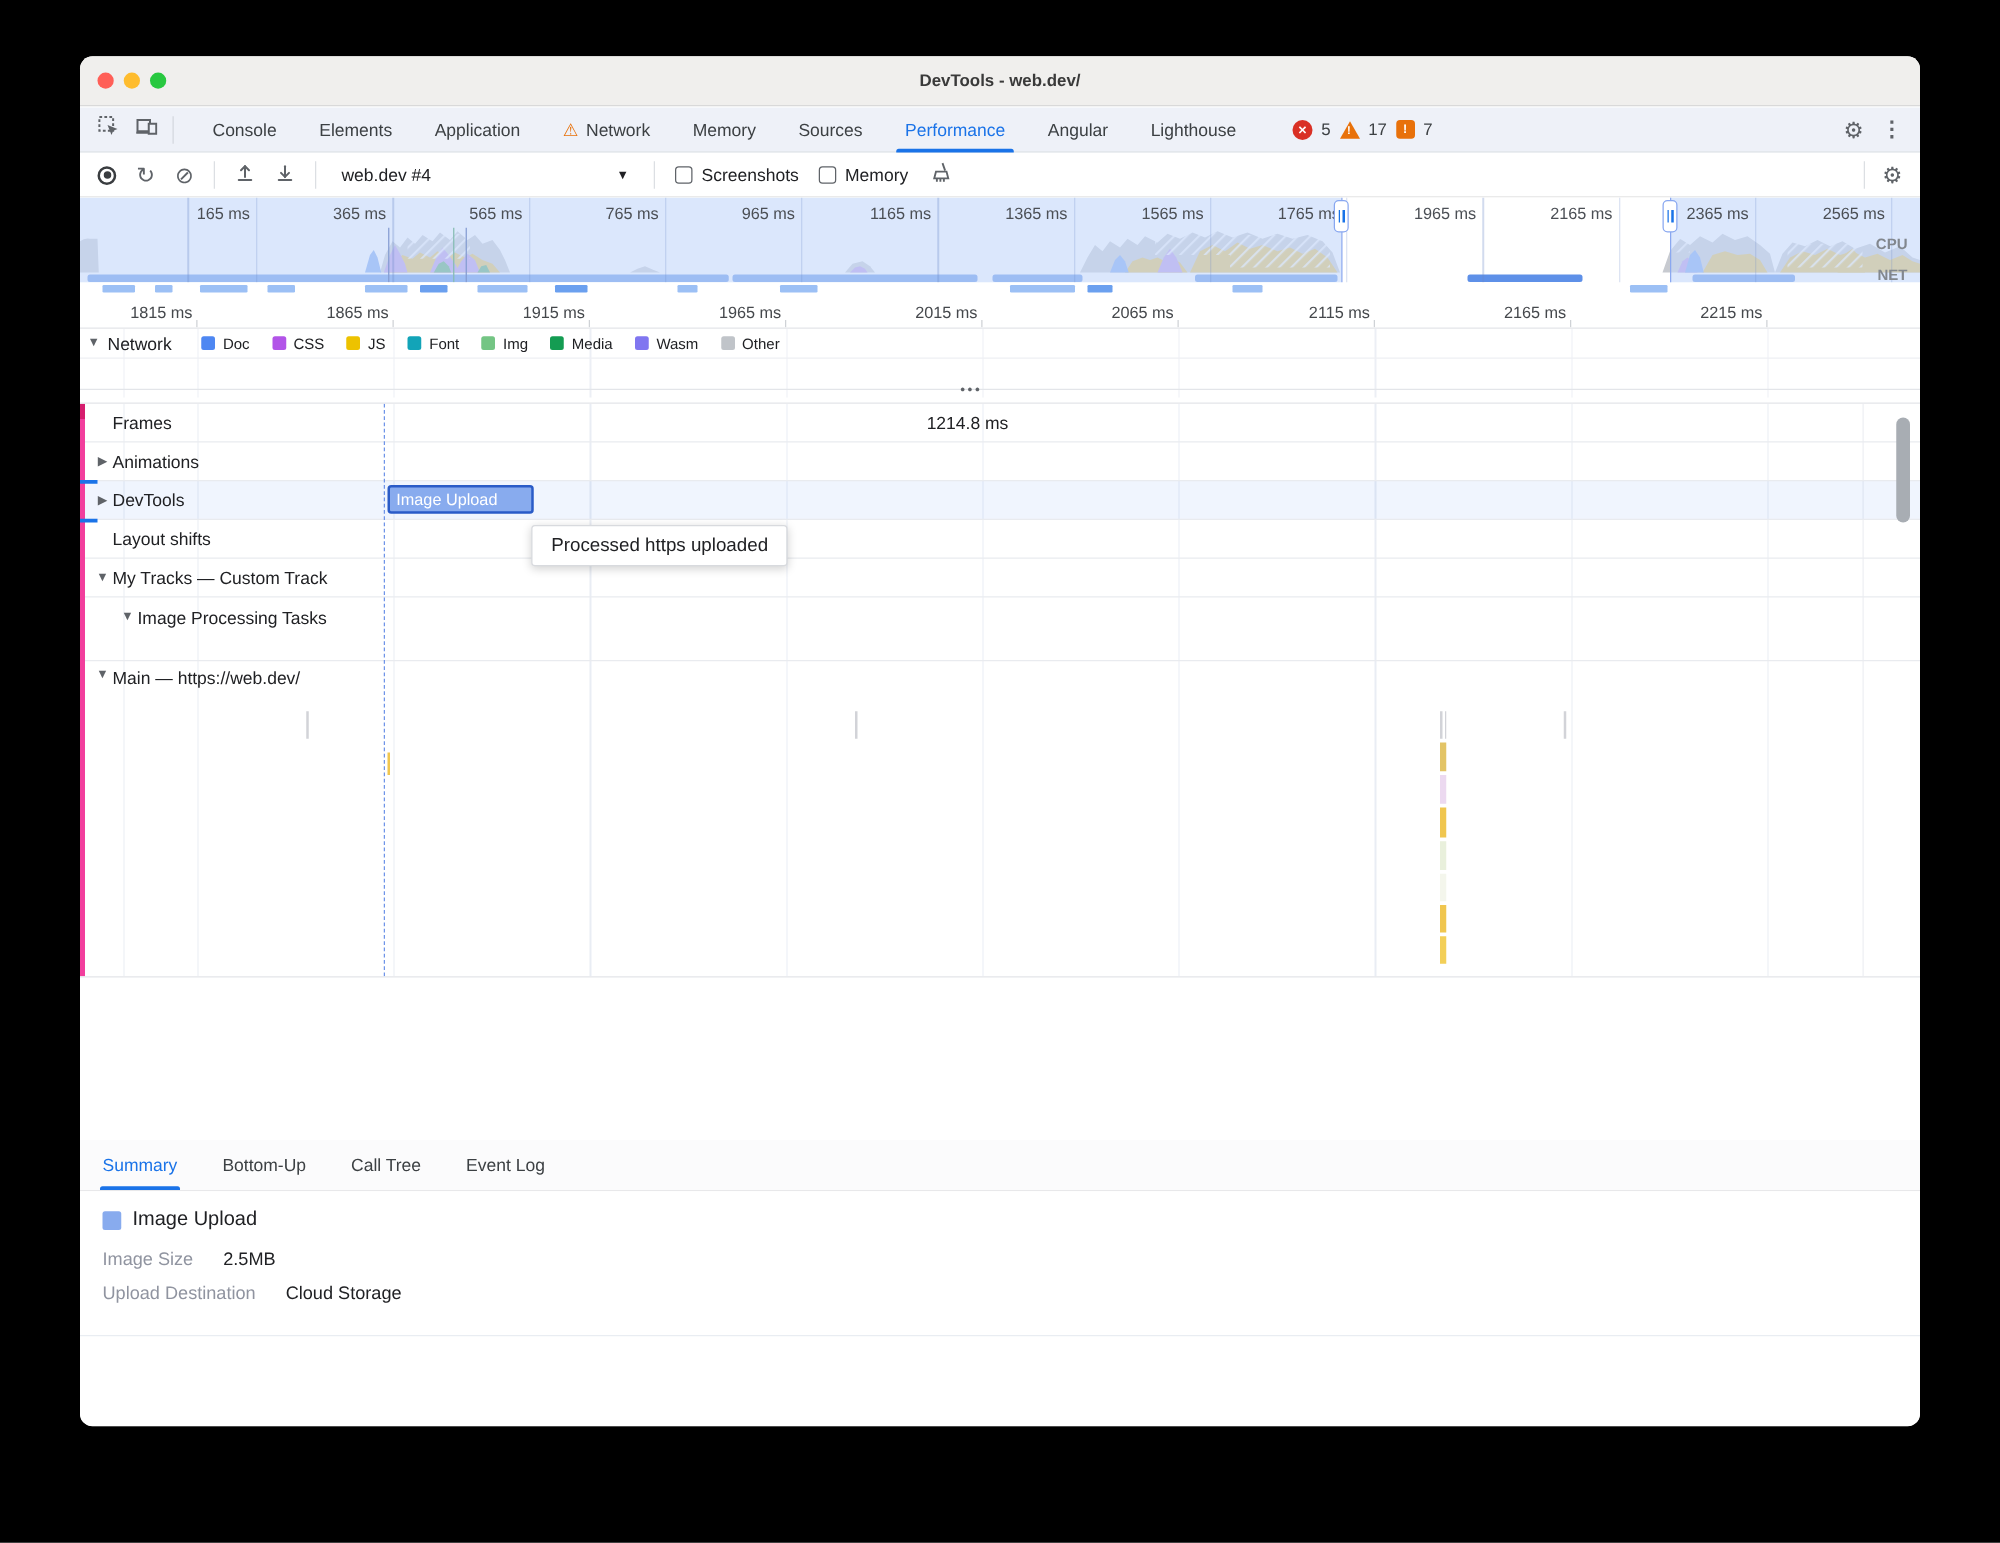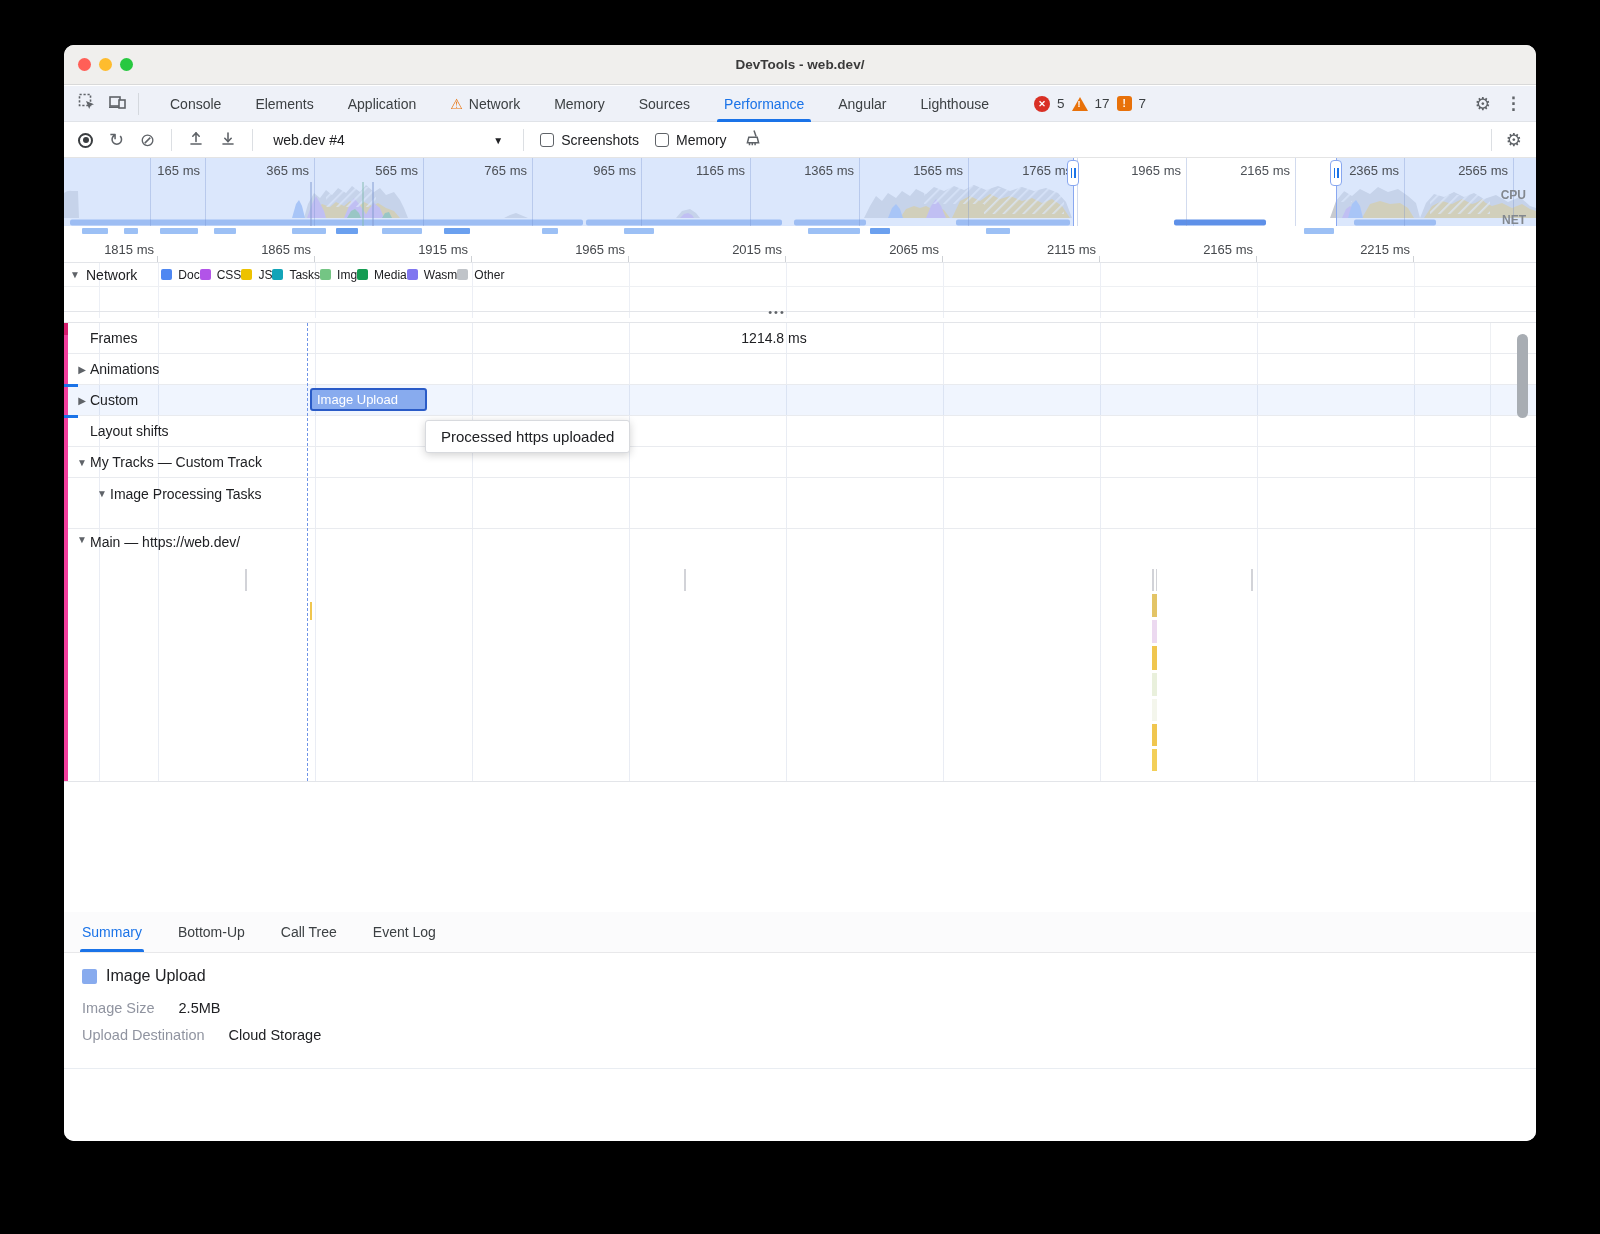--- a/index.html
+++ b/index.html
@@ -77,21 +77,21 @@
   .r2-cell:first-child { width:94px; }
   .r2-cell::after { content:""; position:absolute; right:0; bottom:0; width:1px; height:6px; background:#cfd2d6; }
 
   
   .netsection { position:absolute; left:0; top:217px; width:100%; height:56px; background:#fff; border-top:1px solid #e3e5e9;
     background-image:repeating-linear-gradient(to right, rgba(120,140,185,.14) 0 1px, transparent 1px 157px);
     background-position-x:94px; }
   .net-head { height:24px; display:flex; align-items:center; border-bottom:1px solid #eef0f3; }
   .tri-toggle { width:22px; text-align:center; color:#5f6368; font-size:10px; }
   .net-label { font-size:14px; color:#202124; margin-right:24px; }
-  .legend { display:flex; align-items:center; }
+  .legend { display:flex; align-items:center; gap:18px; }
   .legend-item { display:flex; align-items:center; gap:6px; font-size:12px; color:#202124; }
   .legend-item .sw { width:11px; height:11px; border-radius:2px; }
   .net-body { height:25px; border-bottom:1px solid #e3e5e9; }
   .dots-handle { position:absolute; left:690px; top:44px; width:46px; text-align:center; font-size:11px; letter-spacing:2px; color:#5f6368; background:transparent; line-height:10px; }
 
   
   .tracks { position:absolute; left:0; top:277px; width:100%; height:460px; background:#fff; border-top:1px solid #e3e5e9; border-bottom:1px solid #e3e5e9; overflow:hidden;
     background-image:repeating-linear-gradient(to right, rgba(120,140,185,.16) 0 1px, transparent 1px 157px);
     background-position-x:94px; }
   .edgebar { position:absolute; left:0; top:0; width:4px; height:100%; background:linear-gradient(#d61d6e 0 12px, #f23e9d 12px); z-index:9; }
@@ -391,21 +391,21 @@
           <span class="legend-item">
           <span class="sw" style="background: rgb(178, 84, 232);"></span>
           <span>CSS</span>
         </span>
           <span class="legend-item">
           <span class="sw" style="background: rgb(237, 194, 0);"></span>
           <span>JS</span>
         </span>
           <span class="legend-item">
           <span class="sw" style="background: rgb(18, 164, 184);"></span>
-          <span>Tasks</span>
+          <span>Font</span>
         </span>
           <span class="legend-item">
           <span class="sw" style="background: rgb(116, 197, 132);"></span>
           <span>Img</span>
         </span>
           <span class="legend-item">
           <span class="sw" style="background: rgb(20, 156, 82);"></span>
           <span>Media</span>
         </span>
           <span class="legend-item">
@@ -432,21 +432,21 @@
     <div class="trow">
       <span class="lbl">Frames</span>
       <span class="frames-val">1214.8 ms</span>
     </div>
     <div class="trow">
       <span class="tri">▶</span>
       <span class="lbl">Animations</span>
     </div>
     <div class="trow hl">
       <span class="tri">▶</span>
-      <span class="lbl">Custom</span>
+      <span class="lbl">DevTools</span>
     </div>
     <div class="trow">
       <span class="lbl">Layout shifts</span>
     </div>
     <div class="trow">
       <span class="tri">▼</span>
       <span class="lbl">My Tracks — Custom Track</span>
     </div>
     <div class="trow subrow">
       <span class="tri">▼</span>

